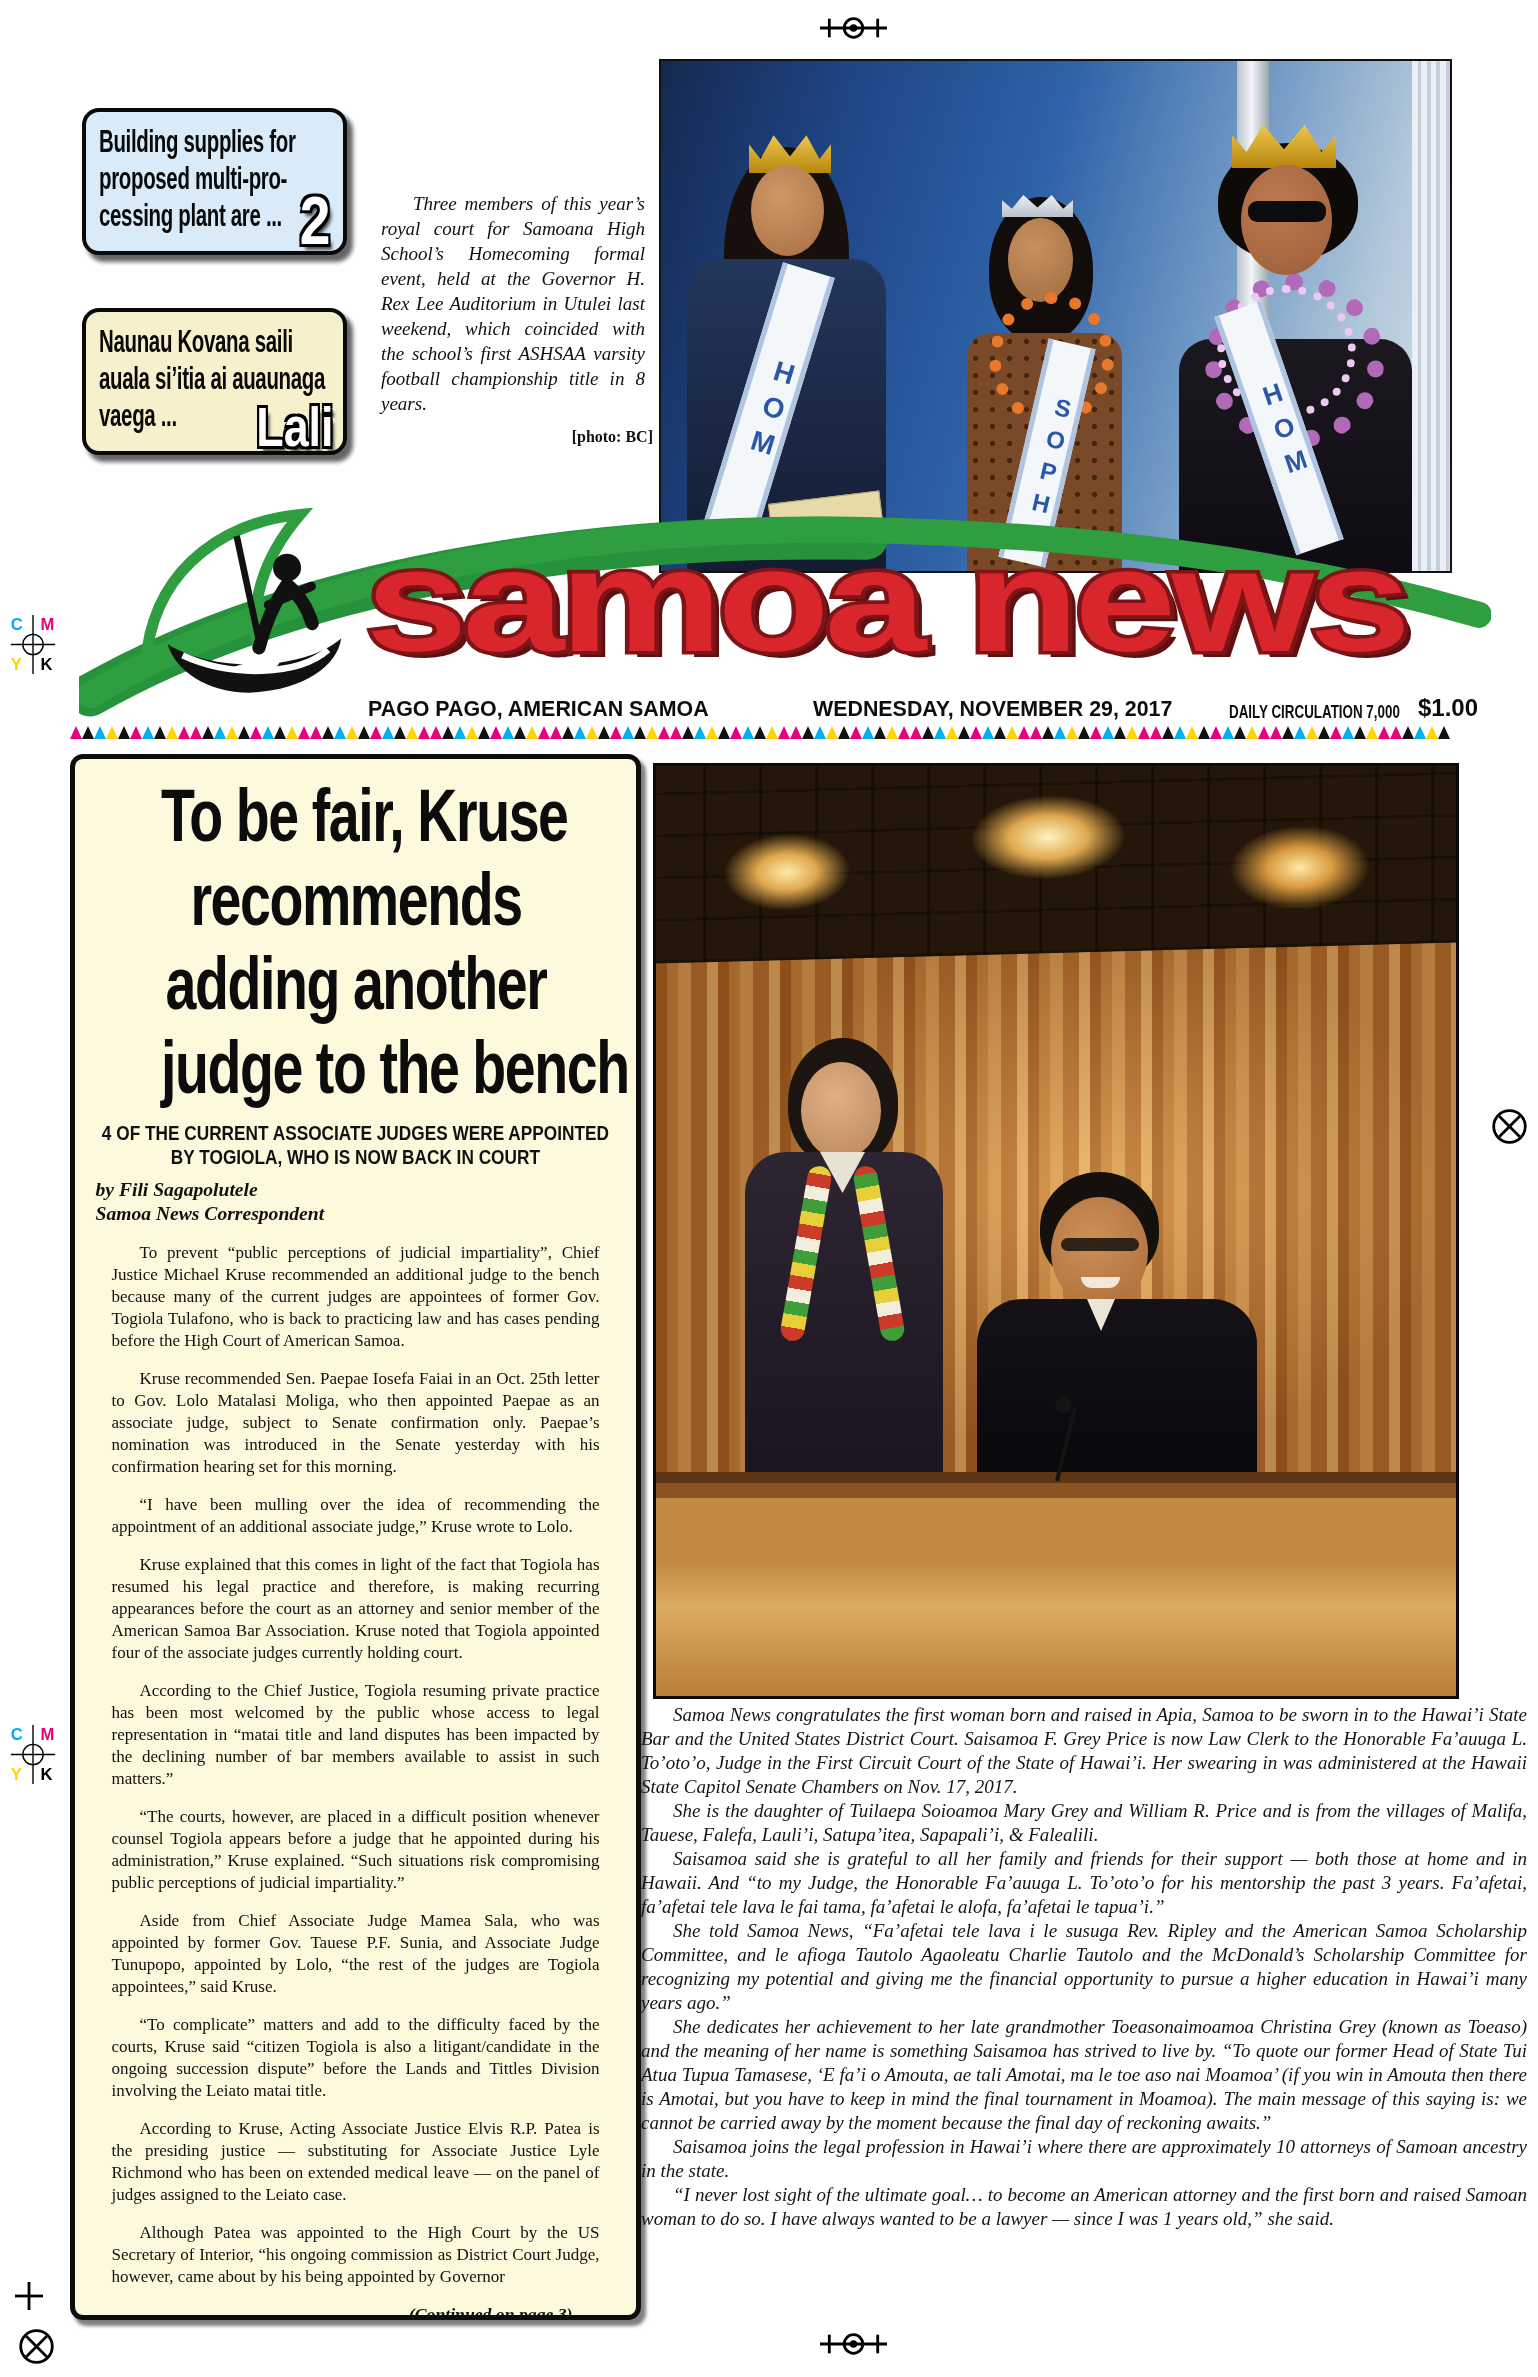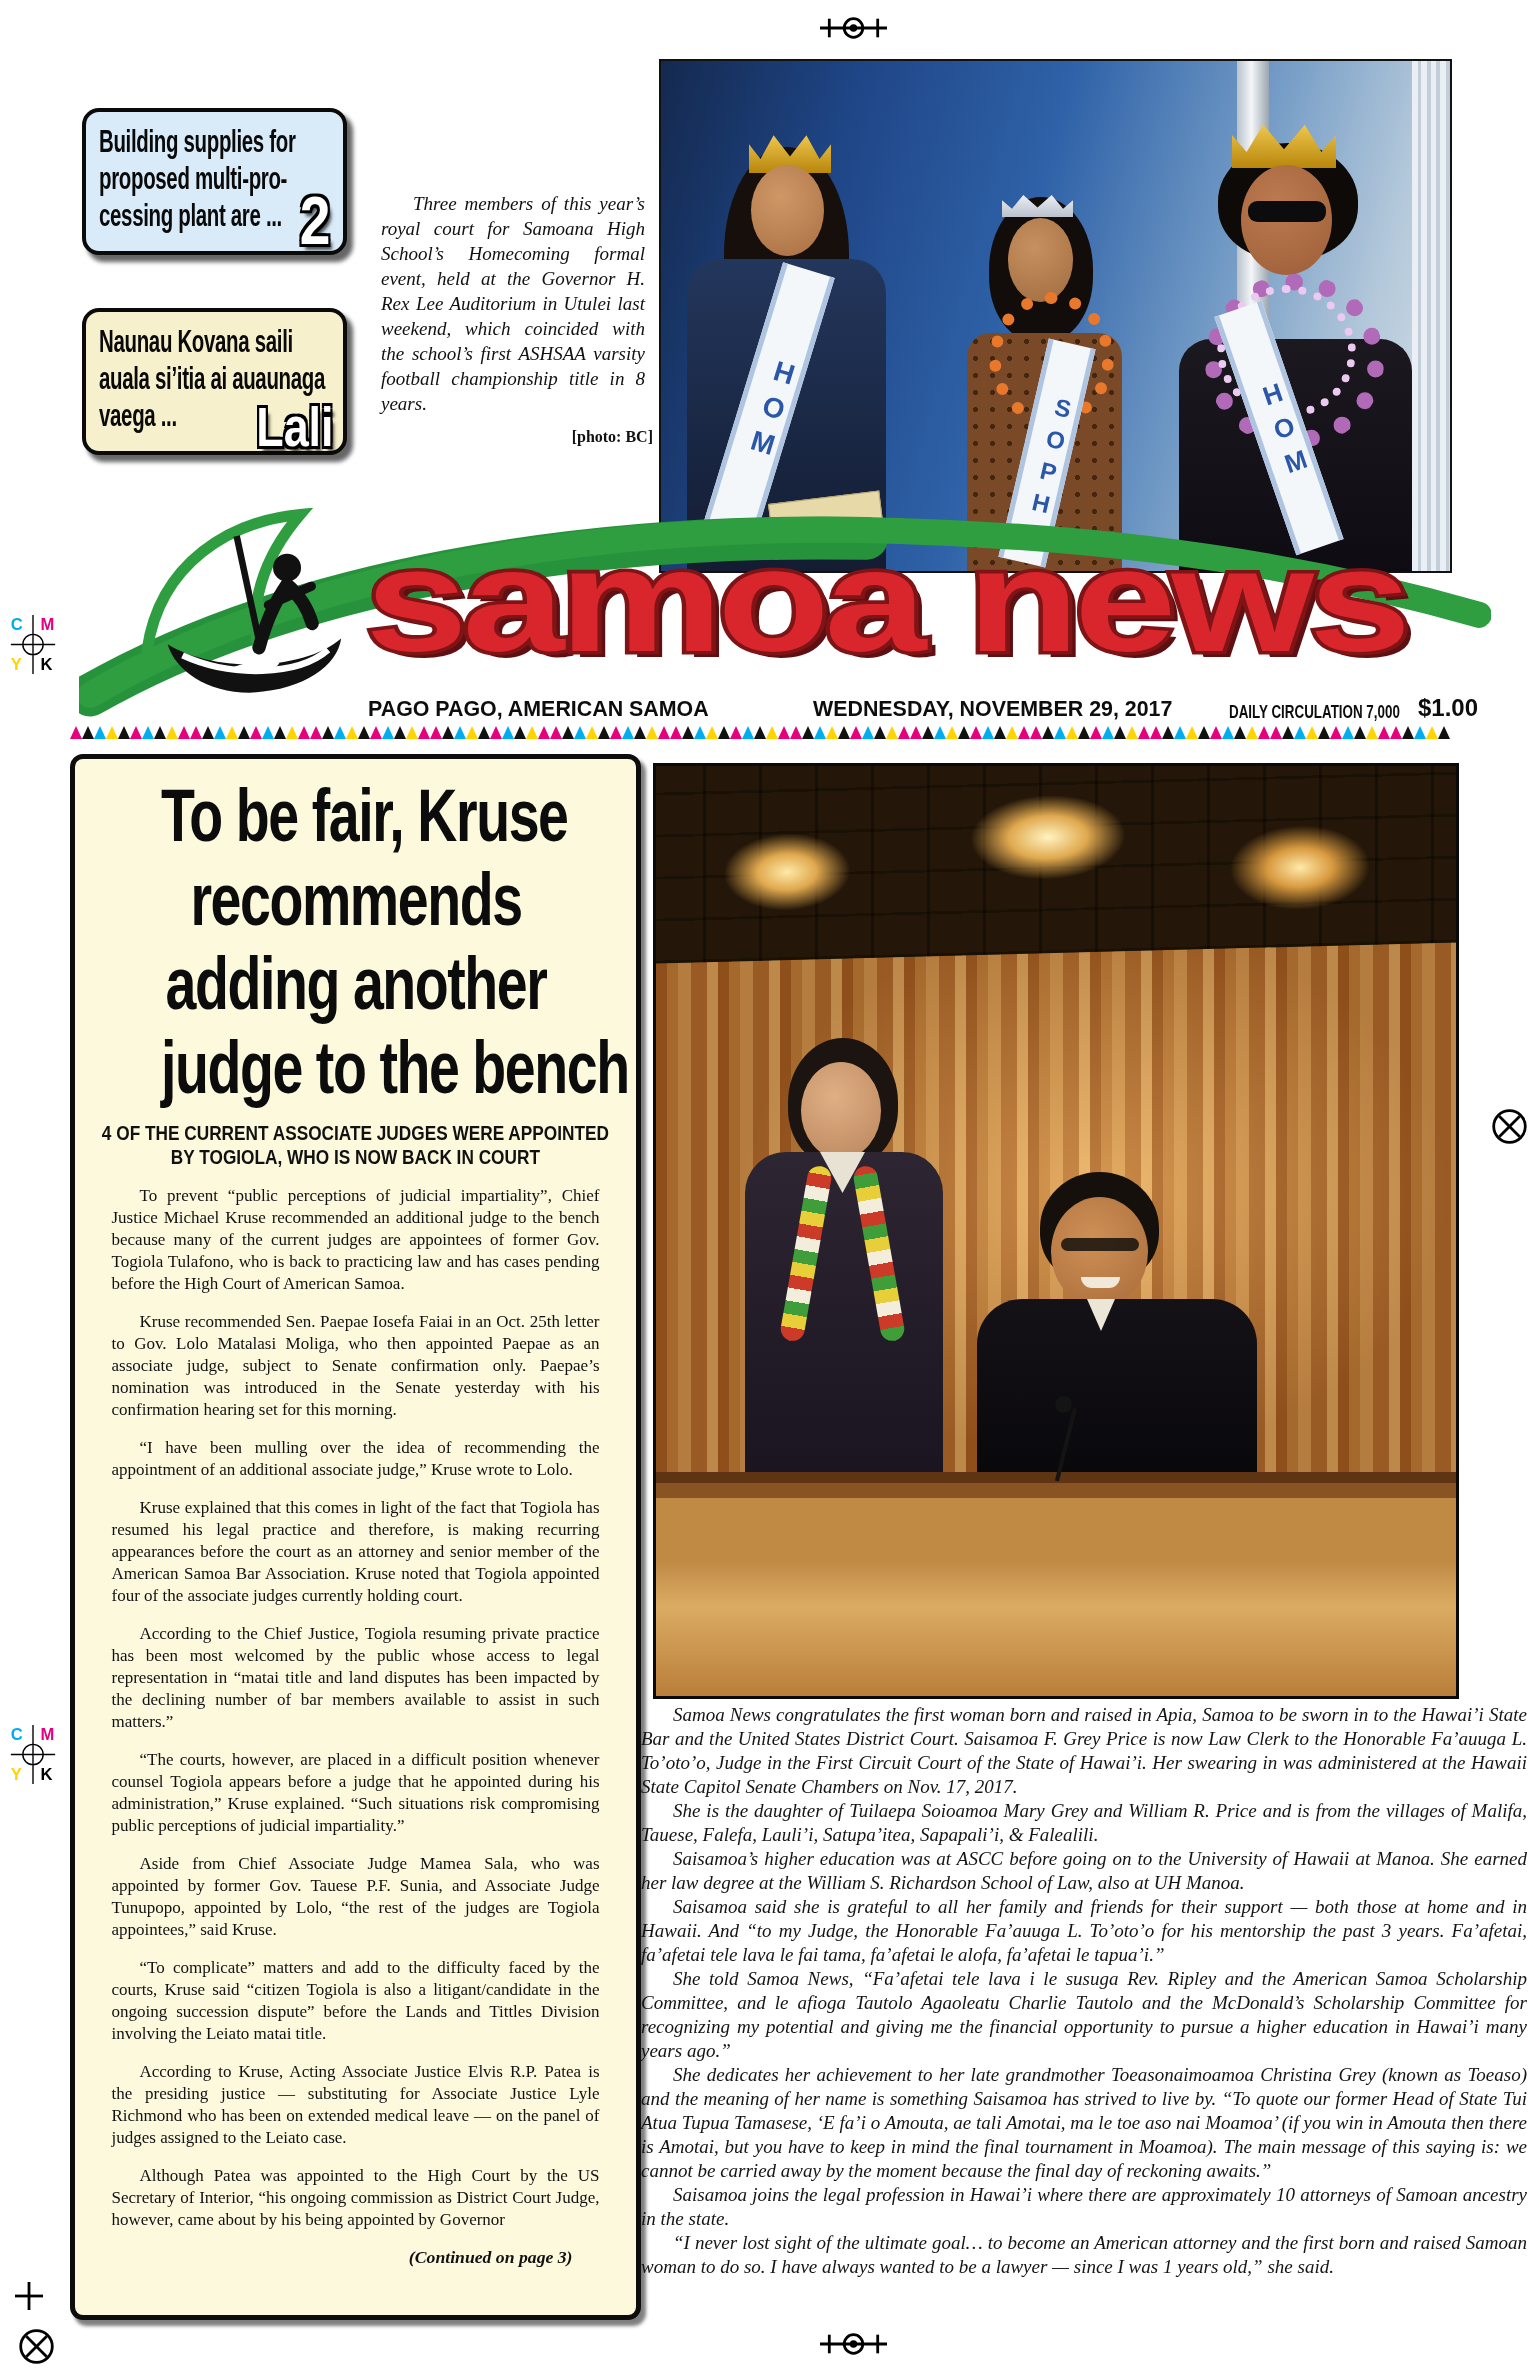--- a/index.html
+++ b/index.html
@@ -349,20 +349,24 @@
     </div>
 
   <div id="article">
     <div>
       <div class="hl-line">To be fair, Kruse</div>
       <div class="hl-line">recommends</div>
       <div class="hl-line">adding another</div>
       <div class="hl-line">judge to the bench</div>
     </div>
     <div id="subhead">4 OF THE CURRENT ASSOCIATE JUDGES WERE APPOINTED BY TOGIOLA, WHO IS NOW BACK IN COURT</div>
+    <div id="byline-block">
+      <div class="byline">by Fili Sagapolutele</div>
+      <div class="byline">Samoa News Correspondent</div>
+    </div>
     <div id="body-text">
       <p>To prevent “public perceptions of judicial impartiality”, Chief Justice Michael Kruse recommended an additional judge to the bench because many of the current judges are appointees of former Gov. Togiola Tulafono, who is back to practicing law and has cases pending before the High Court of American Samoa.</p>
       <p>Kruse recommended Sen. Paepae Iosefa Faiai in an Oct. 25th letter to Gov. Lolo Matalasi Moliga, who then appointed Paepae as an associate judge, subject to Senate confirmation only. Paepae’s nomination was introduced in the Senate yesterday with his confirmation hearing set for this morning.</p>
       <p>“I have been mulling over the idea of recommending the appointment of an additional associate judge,” Kruse wrote to Lolo.</p>
       <p>Kruse explained that this comes in light of the fact that Togiola has resumed his legal practice and therefore, is making recurring appearances before the court as an attorney and senior member of the American Samoa Bar Association. Kruse noted that Togiola appointed four of the associate judges currently holding court.</p>
       <p>According to the Chief Justice, Togiola resuming private practice has been most welcomed by the public whose access to legal representation in “matai title and land disputes has been impacted by the declining number of bar members available to assist in such matters.”</p>
       <p>“The courts, however, are placed in a difficult position whenever counsel Togiola appears before a judge that he appointed during his administration,” Kruse explained. “Such situations risk compromising public perceptions of judicial impartiality.”</p>
       <p>Aside from Chief Associate Judge Mamea Sala, who was appointed by former Gov. Tauese P.F. Sunia, and Associate Judge Tunupopo, appointed by Lolo, “the rest of the judges are Togiola appointees,” said Kruse.</p>
       <p>“To complicate” matters and add to the difficulty faced by the courts, Kruse said “citizen Togiola is also a litigant/candidate in the ongoing succession dispute” before the Lands and Tittles Division involving the Leiato matai title.</p>
       <p>According to Kruse, Acting Associate Justice Elvis R.P. Patea is the presiding justice — substituting for Associate Justice Lyle Richmond who has been on extended medical leave — on the panel of judges assigned to the Leiato case.</p>
@@ -394,21 +398,20 @@
     </div>
 
     <div id="bench"></div>
     <div id="mic-stem"></div>
     <div id="mic-head"></div>
   </div>
 
   <div id="bottom-caption">
     <p>Samoa News congratulates the first woman born and raised in Apia, Samoa to be sworn in to the Hawai’i State Bar and the United States District Court. Saisamoa F. Grey Price is now Law Clerk to the Honorable Fa’auuga L. To’oto’o, Judge in the First Circuit Court of the State of Hawai’i. Her swearing in was administered at the Hawaii State Capitol Senate Chambers on Nov. 17, 2017.</p>
     <p>She is the daughter of Tuilaepa Soioamoa Mary Grey and William R. Price and is from the villages of Malifa, Tauese, Falefa, Lauli’i, Satupa’itea, Sapapali’i, &amp; Falealili.</p>
-    <p>Saisamoa’s higher education was at ASCC before going on to the University of Hawaii at Manoa. She earned her law degree at the William S. Richardson School of Law, also at UH Manoa.</p>
     <p>Saisamoa said she is grateful to all her family and friends for their support — both those at home and in Hawaii.  And “to my Judge, the Honorable Fa’auuga L. To’oto’o for his mentorship the past 3 years. Fa’afetai, fa’afetai tele lava le fai tama, fa’afetai le alofa, fa’afetai le tapua’i.”</p>
     <p>She told Samoa News, “Fa’afetai tele lava i le susuga Rev. Ripley and the American Samoa Scholarship Committee, and le afioga Tautolo Agaoleatu Charlie Tautolo and the McDonald’s Scholarship Committee for recognizing my potential and giving me the financial opportunity to pursue a higher education in Hawai’i many years ago.”</p>
     <p>She dedicates her achievement to her late grandmother Toeasonaimoamoa Christina Grey (known as Toeaso) and the meaning of her name is something Saisamoa has strived to live by. “To quote our former Head of State Tui Atua Tupua Tamasese, ‘E fa’i o Amouta, ae tali Amotai, ma le toe aso nai Moamoa’ (if you win in Amouta then there is Amotai, but you have to keep in mind the final tournament in Moamoa). The main message of this saying is: we cannot be carried away by the moment because the final day of reckoning awaits.”</p>
     <p>Saisamoa joins the legal profession in Hawai’i where there are approximately 10 attorneys of Samoan ancestry in the state.</p>
     <p>“I never lost sight of the ultimate goal… to become an American attorney and the first born and raised Samoan woman to do so. I have always wanted to be a lawyer — since I was 1 years old,” she said.</p>
   </div>
 
 </div>
 
 

